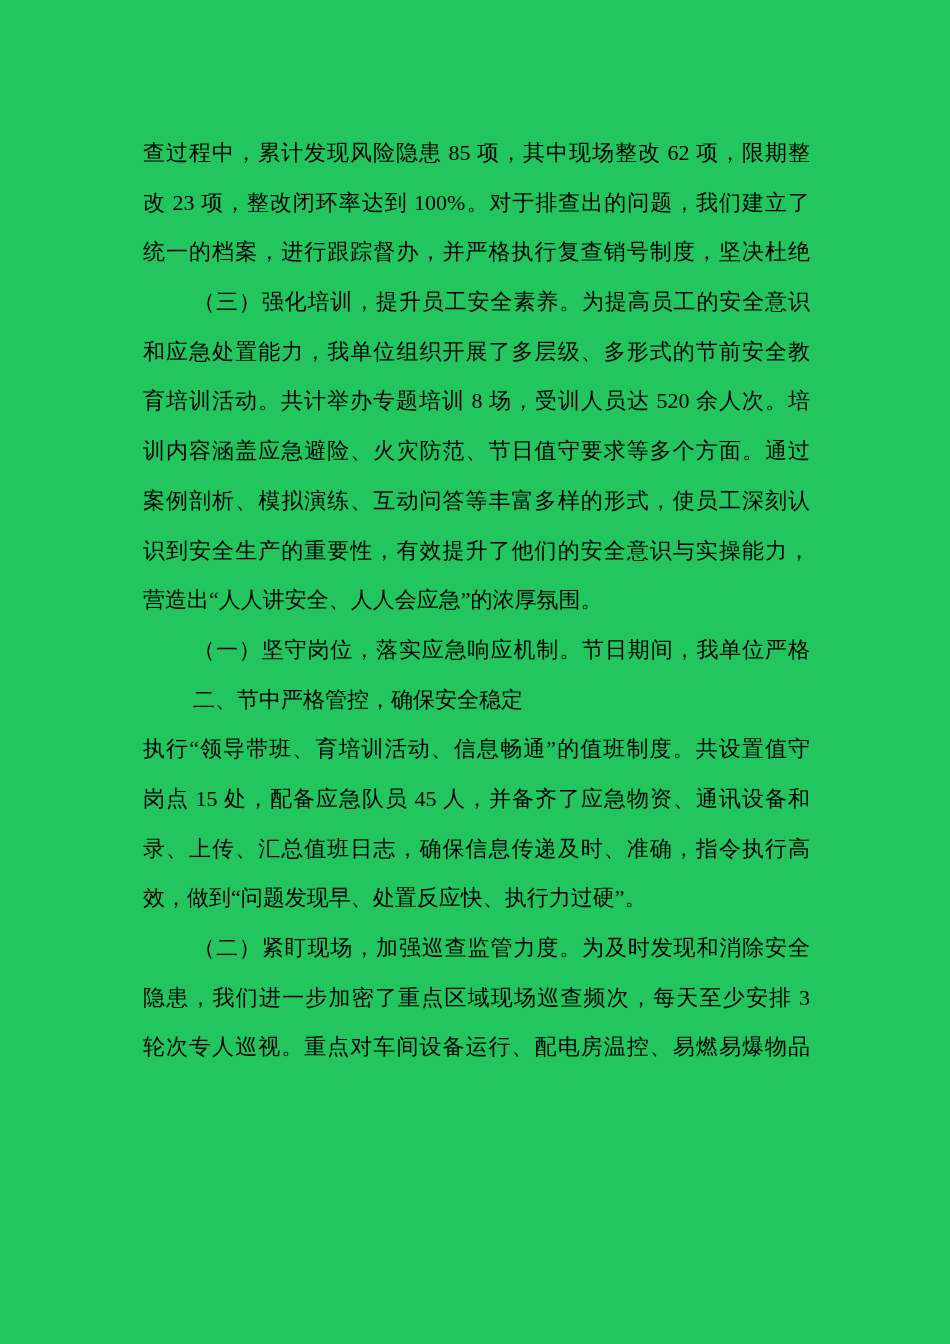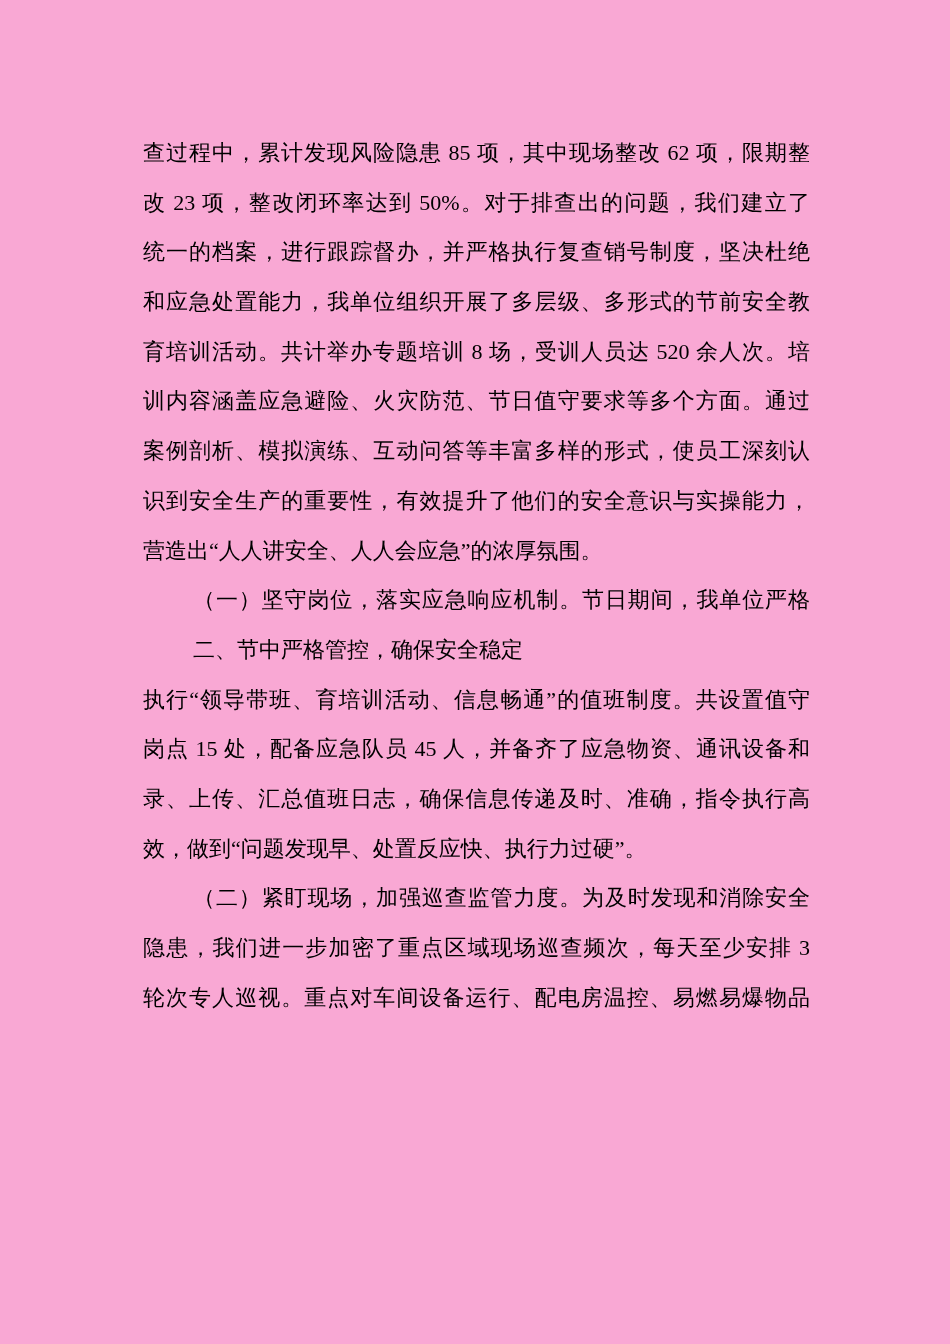--- a/index.html
+++ b/index.html
@@ -9,21 +9,21 @@
   body {
     width: 950px;
     height: 1344px;
     background: #ffffff;
     overflow: hidden;
   }
   .page {
     position: relative;
     width: 950px;
     height: 1344px;
-    background: #f9a8d4;
+    background: #22c55e;
     color: #000000;
     font-family: "Liberation Serif", "DejaVu Serif", serif;
   }
   .text-block {
     position: absolute;
     left: 143px;
     top: 128px;
     width: 667px;
   }
   .line {
@@ -43,22 +43,23 @@
   .line.heading {
     font-weight: normal; 
   }
 </style>
 </head>
 <body style="background: rgb(255, 255, 255);">
 
 <div class="page">
   <div class="text-block" id="text-block" style="color: rgb(0, 0, 0);">
       <div class="line justify">查过程中，累计发现风险隐患 85 项，其中现场整改 62 项，限期整</div>
-      <div class="line justify">改 23 项，整改闭环率达到 50%。对于排查出的问题，我们建立了</div>
+      <div class="line justify">改 23 项，整改闭环率达到 100%。对于排查出的问题，我们建立了</div>
       <div class="line justify">统一的档案，进行跟踪督办，并严格执行复查销号制度，坚决杜绝</div>
+      <div class="line indent justify">（三）强化培训，提升员工安全素养。为提高员工的安全意识</div>
       <div class="line justify">和应急处置能力，我单位组织开展了多层级、多形式的节前安全教</div>
       <div class="line justify">育培训活动。共计举办专题培训 8 场，受训人员达 520 余人次。培</div>
       <div class="line justify">训内容涵盖应急避险、火灾防范、节日值守要求等多个方面。通过</div>
       <div class="line justify">案例剖析、模拟演练、互动问答等丰富多样的形式，使员工深刻认</div>
       <div class="line justify">识到安全生产的重要性，有效提升了他们的安全意识与实操能力，</div>
       <div class="line">营造出“人人讲安全、人人会应急”的浓厚氛围。</div>
       <div class="line indent justify">（一）坚守岗位，落实应急响应机制。节日期间，我单位严格</div>
       <div class="line indent heading">二、节中严格管控，确保安全稳定</div>
       <div class="line justify">执行“领导带班、育培训活动、信息畅通”的值班制度。共设置值守</div>
       <div class="line justify">岗点 15 处，配备应急队员 45 人，并备齐了应急物资、通讯设备和</div>

